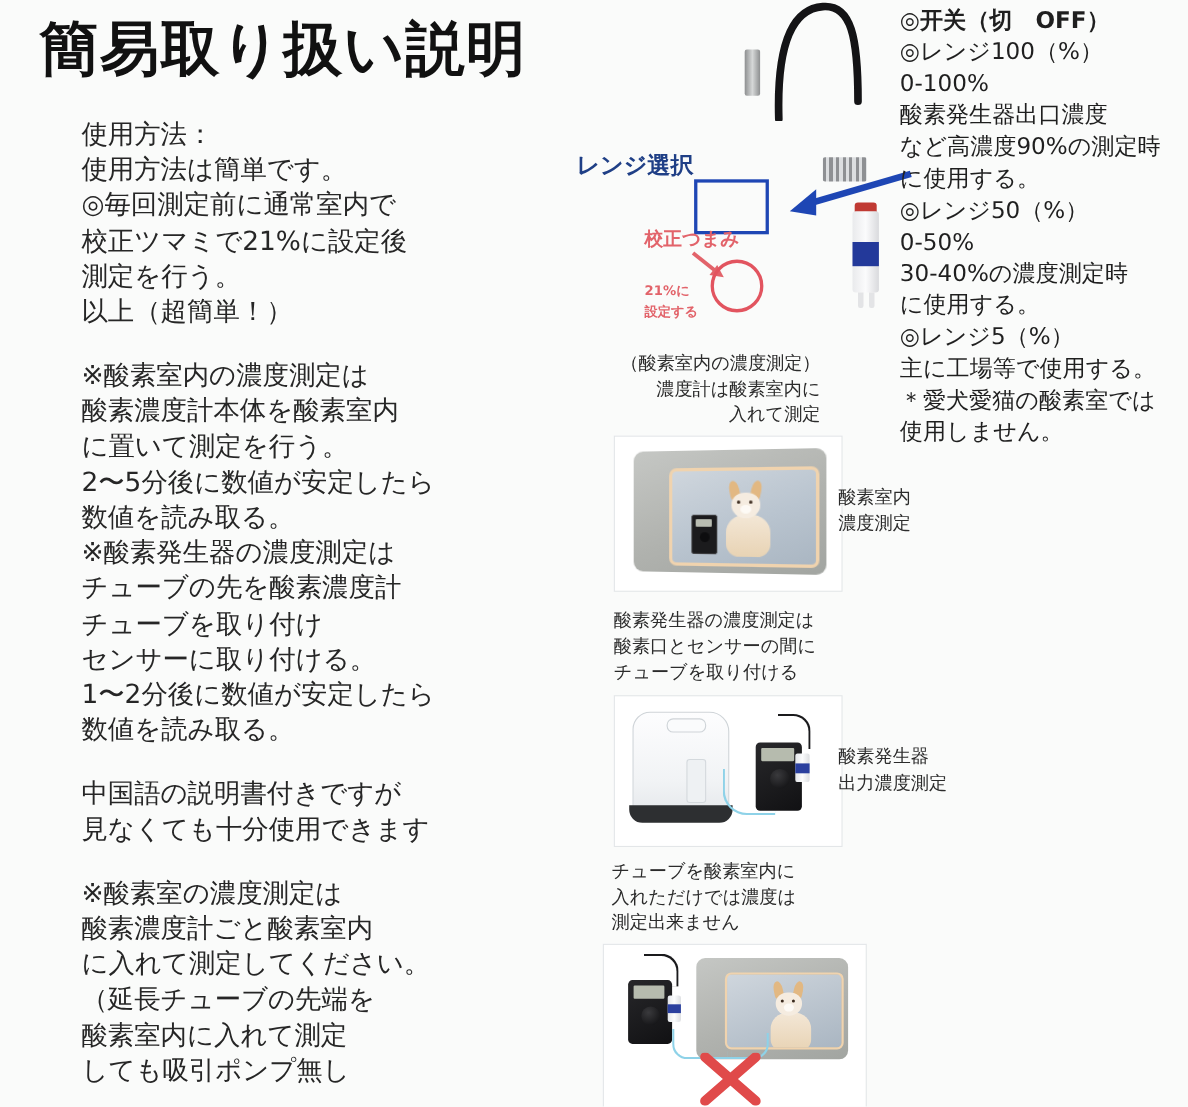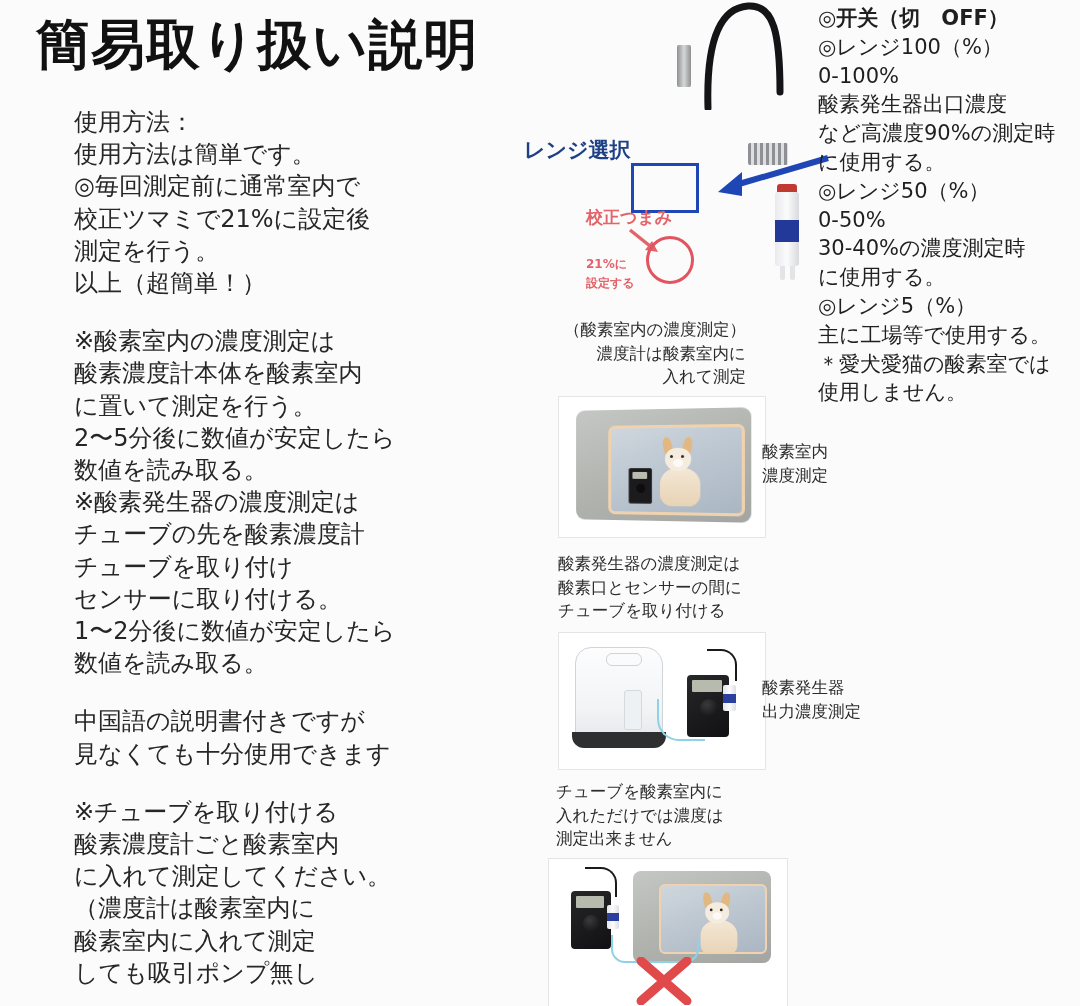--- a/index.html
+++ b/index.html
@@ -471,24 +471,24 @@
         <div class="ln">チューブを取り付け</div>
         <div class="ln">センサーに取り付ける。</div>
         <div class="ln">1〜2分後に数値が安定したら</div>
         <div class="ln">数値を読み取る。</div>
       </div>
       <div class="para">
         <div class="ln">中国語の説明書付きですが</div>
         <div class="ln">見なくても十分使用できます</div>
       </div>
       <div class="para">
-        <div class="ln">※チューブを取り付ける</div>
+        <div class="ln">※酸素室の濃度測定は</div>
         <div class="ln">酸素濃度計ごと酸素室内</div>
         <div class="ln">に入れて測定してください。</div>
-        <div class="ln">（濃度計は酸素室内に</div>
+        <div class="ln">（延長チューブの先端を</div>
         <div class="ln">酸素室内に入れて測定</div>
         <div class="ln">しても吸引ポンプ無し</div>
       </div>
     </div>
 
   <div class="device-area">
 
     <svg class="cable" viewBox="0 0 120 110">
       <path d="M40 108 C 38 40, 52 8, 80 6 C 106 4, 112 34, 112 92" fill="none" stroke="#141416" stroke-width="7" stroke-linecap="round"></path>
     </svg>

